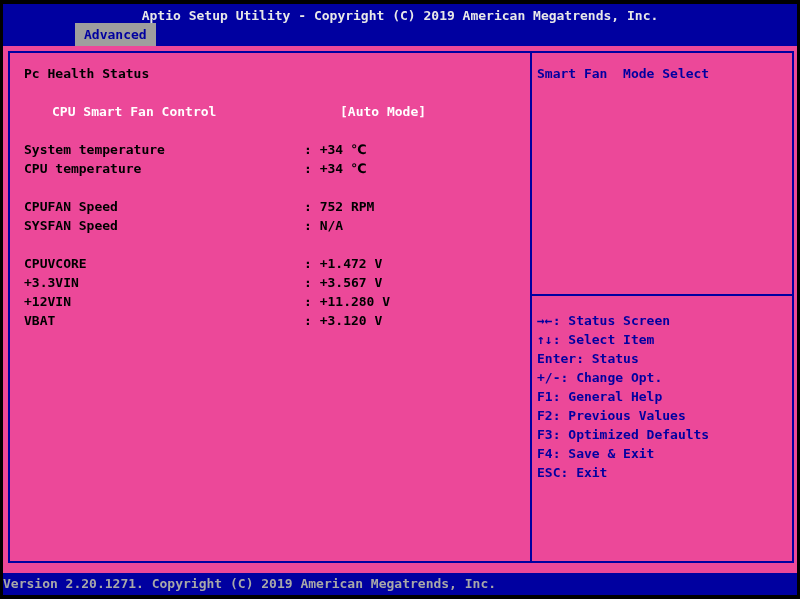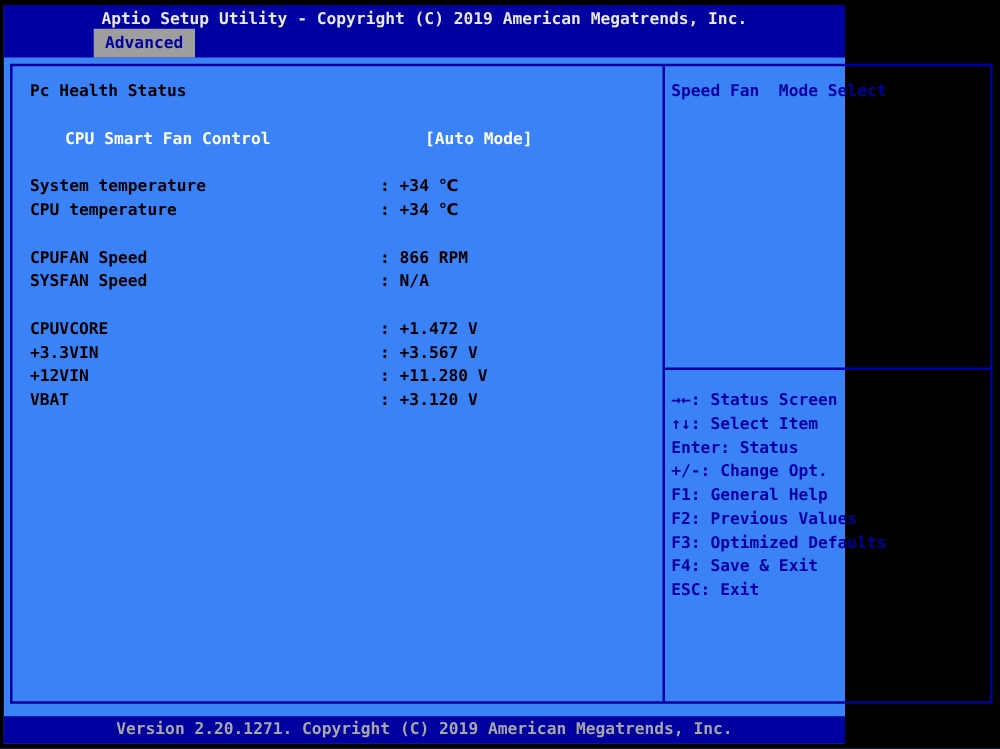--- a/index.html
+++ b/index.html
@@ -5,22 +5,22 @@
   * { margin: 0; padding: 0; box-sizing: border-box; }
   html, body { width: 800px; height: 599px; overflow: hidden; }
   body {
     background: #000000;
     font-family: "DejaVu Sans Mono", "DejaVu Sans", monospace;
     font-size: 13px;
     font-weight: bold;
     position: relative;
   }
   .screen {
-    position: absolute; left: 3px; top: 4px; width: 673px; height: 591px;
-    background: #3b82f6;
+    position: absolute; left: 3px; top: 4px; width: 794px; height: 591px;
+    background: #ec4899;
   }
   
   .header-bar {
     position: absolute; left: 0; top: 0; width: 100%; height: 42px;
     background: #0000A0;
   }
   .header-title {
     position: absolute; left: 0; top: 4px; width: 100%;
     text-align: center; color: #E8E8E8; white-space: pre;
   }
@@ -64,21 +64,21 @@
     background: #0000A0;
   }
   .key-help { position: absolute; left: 5px; top: 258px; right: 0; }
   .key-line { height: 19px; line-height: 19px; white-space: pre; }
   
   .footer-bar {
     position: absolute; left: 0; top: 569px; width: 100%; height: 22px;
     background: #0000A0;
   }
   .footer-text {
-    width: 100%; text-align: center; line-height: 22px;
+    width: 100%; line-height: 22px;
     color: #A8A8A8; white-space: pre;
   }
 </style>
 </head>
 <body>
 
 <div class="screen">
 
   <div class="header-bar">
     <div class="header-title">Aptio Setup Utility - Copyright (C) 2019 American Megatrends, Inc.</div>
@@ -91,32 +91,32 @@
     <div class="box-content">
       <div class="left-pane">
         <div id="left-rows">
             <div class="row"><span class="label">Pc Health Status</span></div>
             <div class="row"></div>
             <div class="row selected"><span class="label">CPU Smart Fan Control</span><span class="value bracket">[Auto Mode]</span></div>
             <div class="row"></div>
             <div class="row"><span class="label">System temperature</span><span class="value">: +34 ℃</span></div>
             <div class="row"><span class="label">CPU temperature</span><span class="value">: +34 ℃</span></div>
             <div class="row"></div>
-            <div class="row"><span class="label">CPUFAN Speed</span><span class="value">: 866 RPM</span></div>
+            <div class="row"><span class="label">CPUFAN Speed</span><span class="value">: 752 RPM</span></div>
             <div class="row"><span class="label">SYSFAN Speed</span><span class="value">: N/A</span></div>
             <div class="row"></div>
             <div class="row"><span class="label">CPUVCORE</span><span class="value">: +1.472 V</span></div>
             <div class="row"><span class="label">+3.3VIN</span><span class="value">: +3.567 V</span></div>
             <div class="row"><span class="label">+12VIN</span><span class="value">: +11.280 V</span></div>
             <div class="row"><span class="label">VBAT</span><span class="value">: +3.120 V</span></div>
           </div>
       </div>
       <div class="v-divider"></div>
       <div class="right-pane">
-        <div class="help-text">Speed Fan  Mode Select</div>
+        <div class="help-text">Smart Fan  Mode Select</div>
         <div class="h-divider"></div>
         <div class="key-help" id="key-help">
             <div class="key-line">→←: Status Screen</div>
             <div class="key-line">↑↓: Select Item</div>
             <div class="key-line">Enter: Status</div>
             <div class="key-line">+/-: Change Opt.</div>
             <div class="key-line">F1: General Help</div>
             <div class="key-line">F2: Previous Values</div>
             <div class="key-line">F3: Optimized Defaults</div>
             <div class="key-line">F4: Save &amp; Exit</div>

